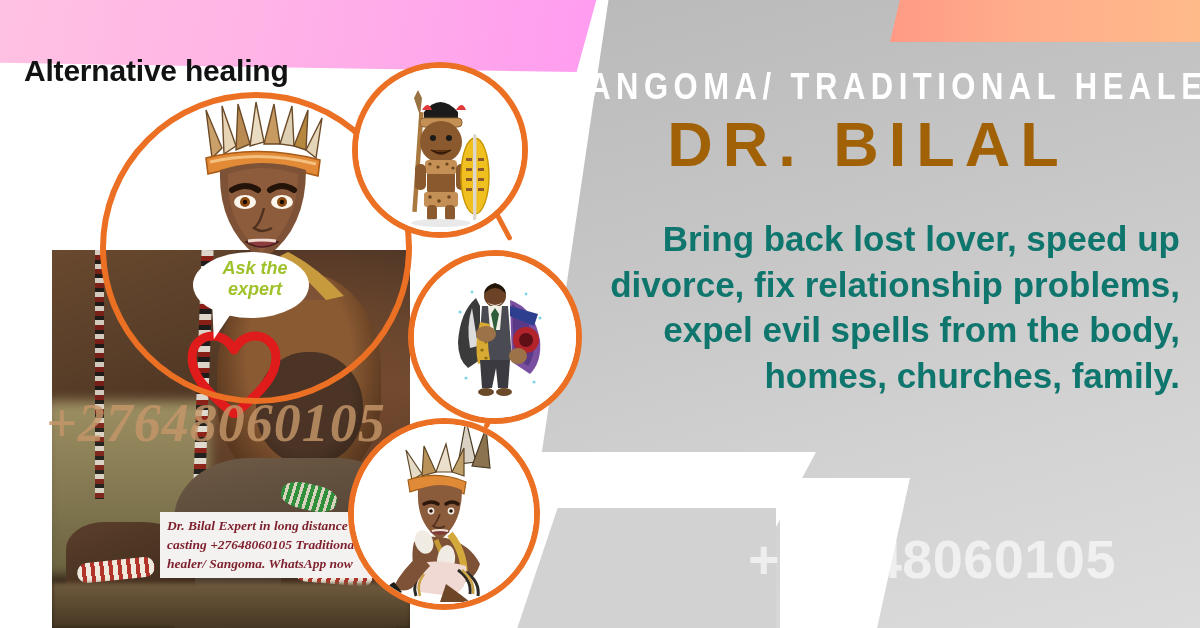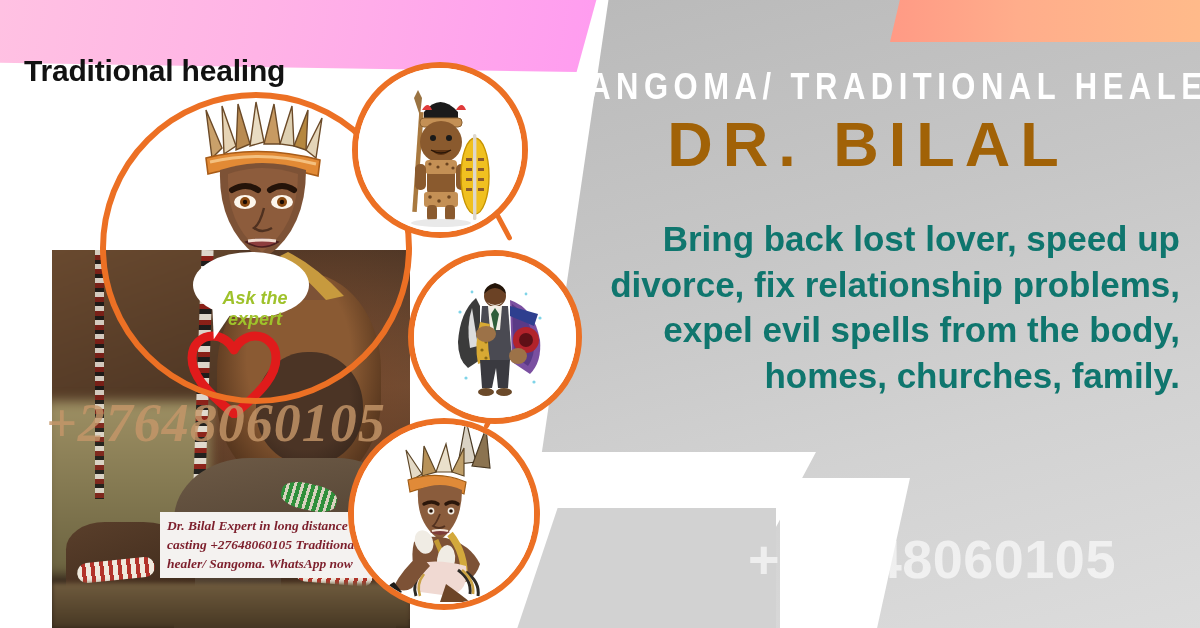--- a/index.html
+++ b/index.html
@@ -164,21 +164,20 @@
     clip-path:polygon(0 0,100% 0,22% 100%);
     transform:rotate(6deg);
   }
   .bubble-text{
     position:absolute;left:203px;top:258px;width:104px;
     text-align:center;
     font-size:18px;line-height:1.18;
     font-weight:700;font-style:italic;
     color:#9fc22b;
     z-index:6;
-    margin-top:30px;
   }
 
   
   .healer{
     position:absolute;left:176px;top:100px;width:190px;height:200px;
   }
 
   
   .circ{
     position:absolute;border-radius:50%;
@@ -264,21 +263,21 @@
 
 <div id="poster">
 
   <div class="shape gray-panel"></div>
   <div class="shape gray-notch-white"></div>
   <div class="shape gray-foot-a"></div>
   <div class="shape gray-foot-b"></div>
   <div class="shape bar-pink"></div>
   <div class="shape bar-orange"></div>
 
-  <div class="alt-heading">Traditional healing</div>
+  <div class="alt-heading">Alternative healing</div>
 
   <div class="shape photo">
     <div class="hut"></div>
     <div class="bg-blur"></div>
     <div class="strap2"></div>
     <div class="strap"></div>
     <div class="hair"></div>
     <div class="face"></div>
     <div class="torso"></div>
     <div class="bead-green"></div>

